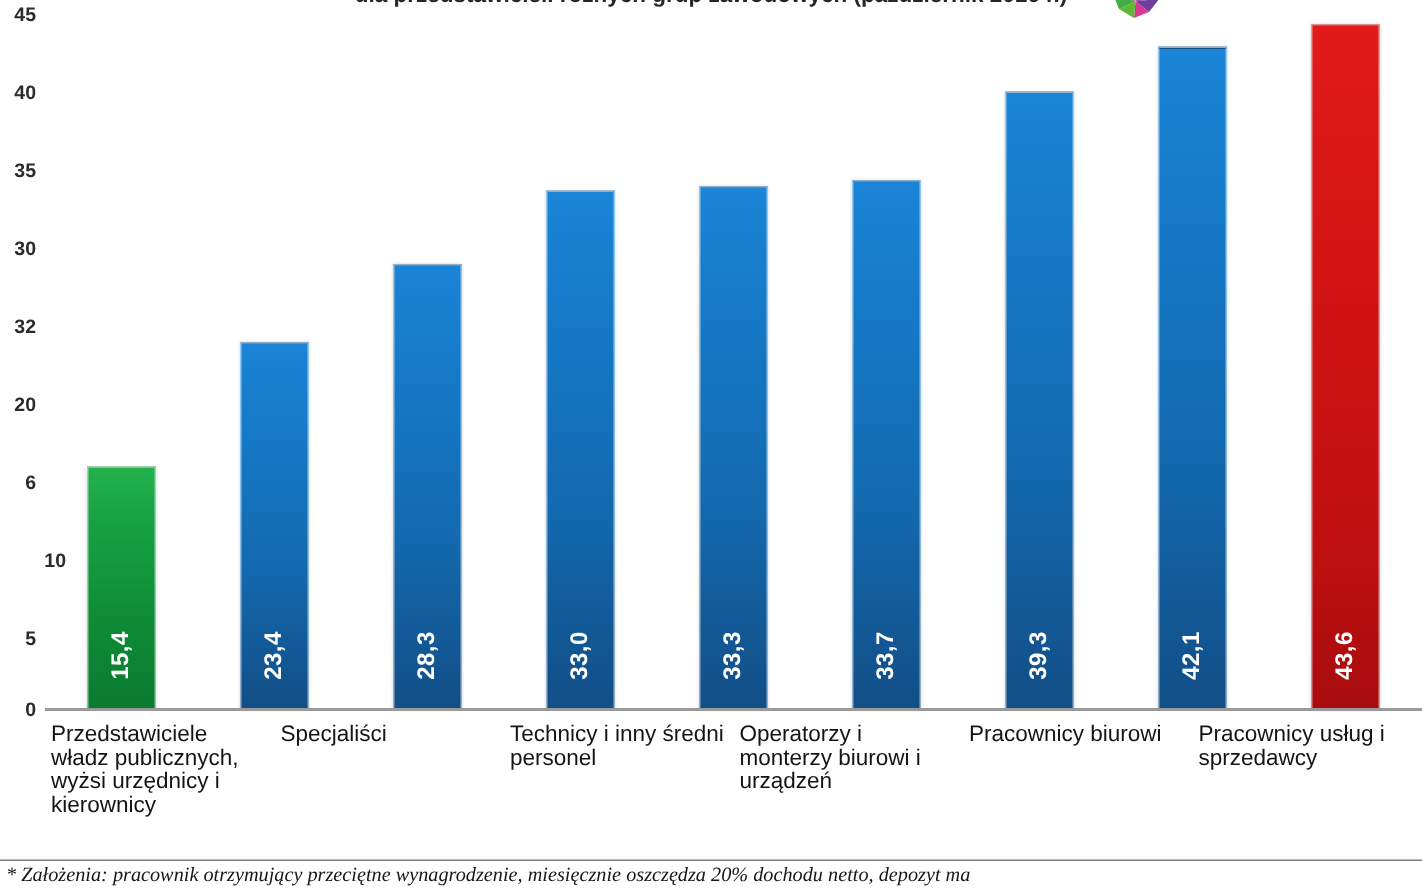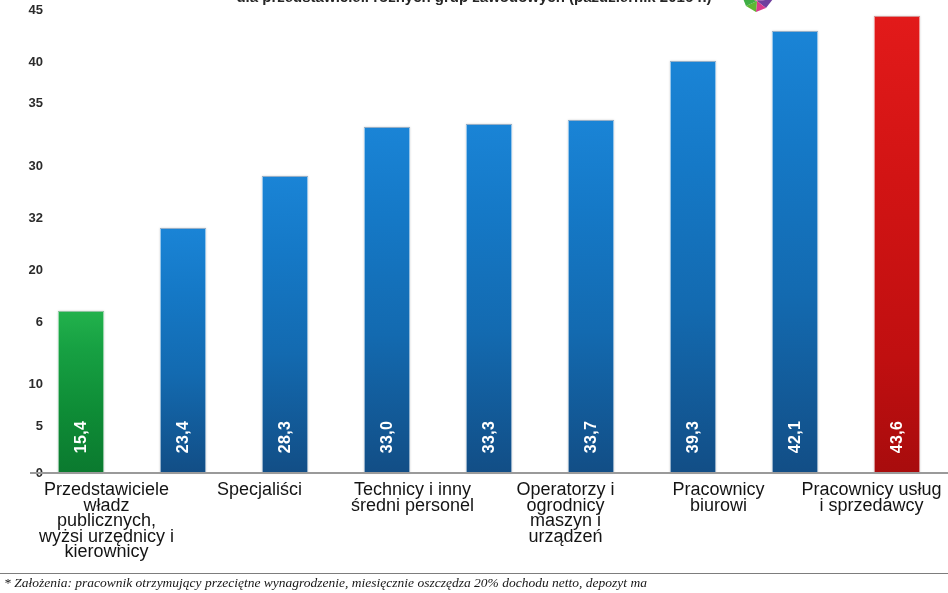--- a/index.html
+++ b/index.html
@@ -30,21 +30,20 @@
     position:absolute;left:0px;top:0px;width:948px;height:473px;
   }
   #axis-line{
     position:absolute;left:30px;top:472px;width:918px;height:1.5px;
     background:#9a9a9a;
   }
   .ytick{
     position:absolute;left:0px;width:24px;text-align:right;
     font-size:13px;font-weight:bold;color:#2b2b2b;
     line-height:13px;
-    margin-left:19px;
   }
 
   #bars{
     position:absolute;left:30px;top:0px;width:918px;height:473px;
     display:flex;align-items:flex-end;
   }
   .bar-slot{
     flex:1 1 0;height:100%;
     display:flex;align-items:flex-end;justify-content:center;
     position:relative;
@@ -66,22 +65,22 @@
     font-size:16px;font-weight:bold;color:#ffffff;
     white-space:nowrap;letter-spacing:.3px;
   }
 
   
   #cats{
     position:absolute;left:30px;top:482px;width:918px;height:92px;
     display:flex;
   }
   .cat{
-    flex:1 1 0;text-align:center;padding:0 4px;box-sizing:border-box;
-    font-size:18px;line-height:15.5px;color:#141414;
+    flex:1 1 0;padding:0 4px;box-sizing:border-box;
+    font-size:15px;line-height:15.5px;color:#141414;
   }
 
   #cat-divider{
     position:absolute;left:0px;top:573px;width:948px;height:1px;
     background:#7d7d7d;
   }
 
   
   #footnote-strip{
     position:absolute;left:0;top:576px;width:948px;height:17px;
@@ -109,26 +108,26 @@
     <path d="M17 15 L16 26 L6 20 Z" fill="#5fb733"></path>
     <path d="M17 15 L6 20 L2 10 Z" fill="#3fae44"></path>
     <path d="M17 15 L2 10 L8 2 Z" fill="#e0398e"></path>
   </svg>
 </div>
 
 <div id="plot-area">
 
   <div class="ytick" style="top:3px;">45</div>
   <div class="ytick" style="top:55px;">40</div>
-  <div class="ytick" style="top:96px;">35</div>
+  <div class="ytick" style="top:107px;">35</div>
   <div class="ytick" style="top:159px;">30</div>
   <div class="ytick" style="top:211px;">32</div>
   <div class="ytick" style="top:263px;">20</div>
   <div class="ytick" style="top:315px;">6</div>
-  <div class="ytick" style="top:377px;">10</div>
+  <div class="ytick" style="top:367px;padding-left:20px;">10</div>
   <div class="ytick" style="top:419px;">5</div>
   <div class="ytick" style="top:466px;">0</div>
 
   <div id="bars">
     <div class="bar-slot">
       <div class="bar green" style="height: 161.529px;">
         <span class="bar-value">15,4</span>
       </div>
     </div>
     <div class="bar-slot">
@@ -173,21 +172,21 @@
     </div>
   </div>
 
   <div id="axis-line"></div>
 </div>
 
 <div id="cats">
   <div class="cat">Przedstawiciele władz publicznych, wyżsi urzędnicy i kierownicy</div>
   <div class="cat">Specjaliści</div>
   <div class="cat">Technicy i inny średni personel</div>
-  <div class="cat">Operatorzy i ogrodnicy maszyn i urządzeń</div>
+  <div class="cat">Operatorzy i monterzy biurowi i urządzeń</div>
   <div class="cat">Pracownicy biurowi</div>
   <div class="cat">Pracownicy usług i sprzedawcy</div>
 </div>
 
 <div id="cat-divider"></div>
 
 <div id="footnote-strip">
   <div id="footnote-text">*  Założenia: pracownik otrzymujący przeciętne wynagrodzenie, miesięcznie oszczędza 20% dochodu netto, depozyt ma</div>
 </div>
 

